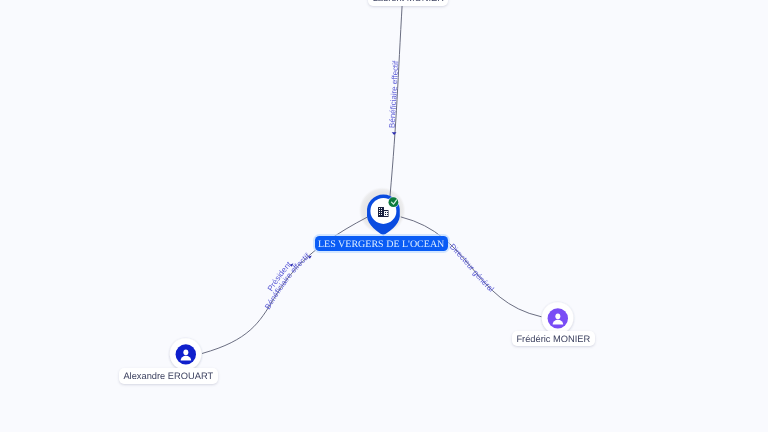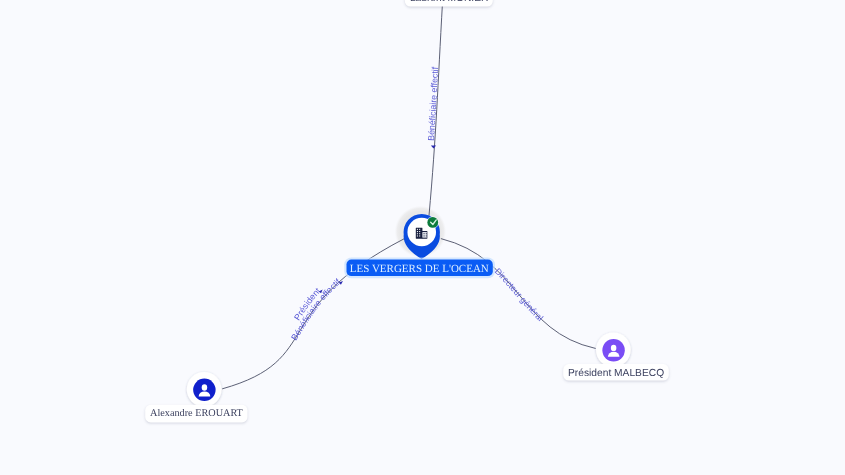--- a/index.html
+++ b/index.html
@@ -104,30 +104,30 @@
     <defs>
         <filter id="nsh" x="-40%" y="-40%" width="180%" height="180%">
       <feDropShadow dx="0" dy="0.7" stdDeviation="1.1" flood-color="#3a4070" flood-opacity="0.30"></feDropShadow>
     </filter>
       </defs>
     <circle cx="185.6" cy="354" r="15.8" fill="#ffffff" filter="url(#nsh)"></circle>
     <circle cx="185.8" cy="354.4" r="10.2" fill="#1020cc"></circle>
     <ellipse cx="185.85" cy="352.3" rx="2.5" ry="2.9" fill="#fff"></ellipse>
     <path d="M180.6,360.4 a5.3,4.6 0 0 1 10.6,0 z" fill="#fff"></path>
   </svg>
-  <div class="plabel" style="left:132px;top:368.3px;font-family:Liberation Serif, serif;">Alexandre EROUART</div>
+  <div class="plabel" style="left:119px;top:368.3px;">Alexandre EROUART</div>
 
   <svg class="layer" viewBox="0 0 768 432">
     <defs>
         <filter id="nsh2" x="-40%" y="-40%" width="180%" height="180%">
       <feDropShadow dx="0" dy="0.7" stdDeviation="1.1" flood-color="#3a4070" flood-opacity="0.30"></feDropShadow>
     </filter>
       </defs>
     <circle cx="557.6" cy="318" r="15.8" fill="#ffffff" filter="url(#nsh2)"></circle>
     <circle cx="557.8" cy="318.4" r="10.2" fill="#7a4df5"></circle>
     <ellipse cx="557.85" cy="316.3" rx="2.5" ry="2.9" fill="#fff"></ellipse>
     <path d="M552.6,324.4 a5.3,4.6 0 0 1 10.6,0 z" fill="#fff"></path>
   </svg>
-  <div class="plabel" style="left:512px;top:331px;">Président MALBECQ</div>
+  <div class="plabel" style="left:512px;top:331px;">Frédéric MONIER</div>
 
   <div class="plabel" style="left:368.25px;top:-9.7px;">Laurent MONIER</div>
 
 </div>
 
 </body></html>

